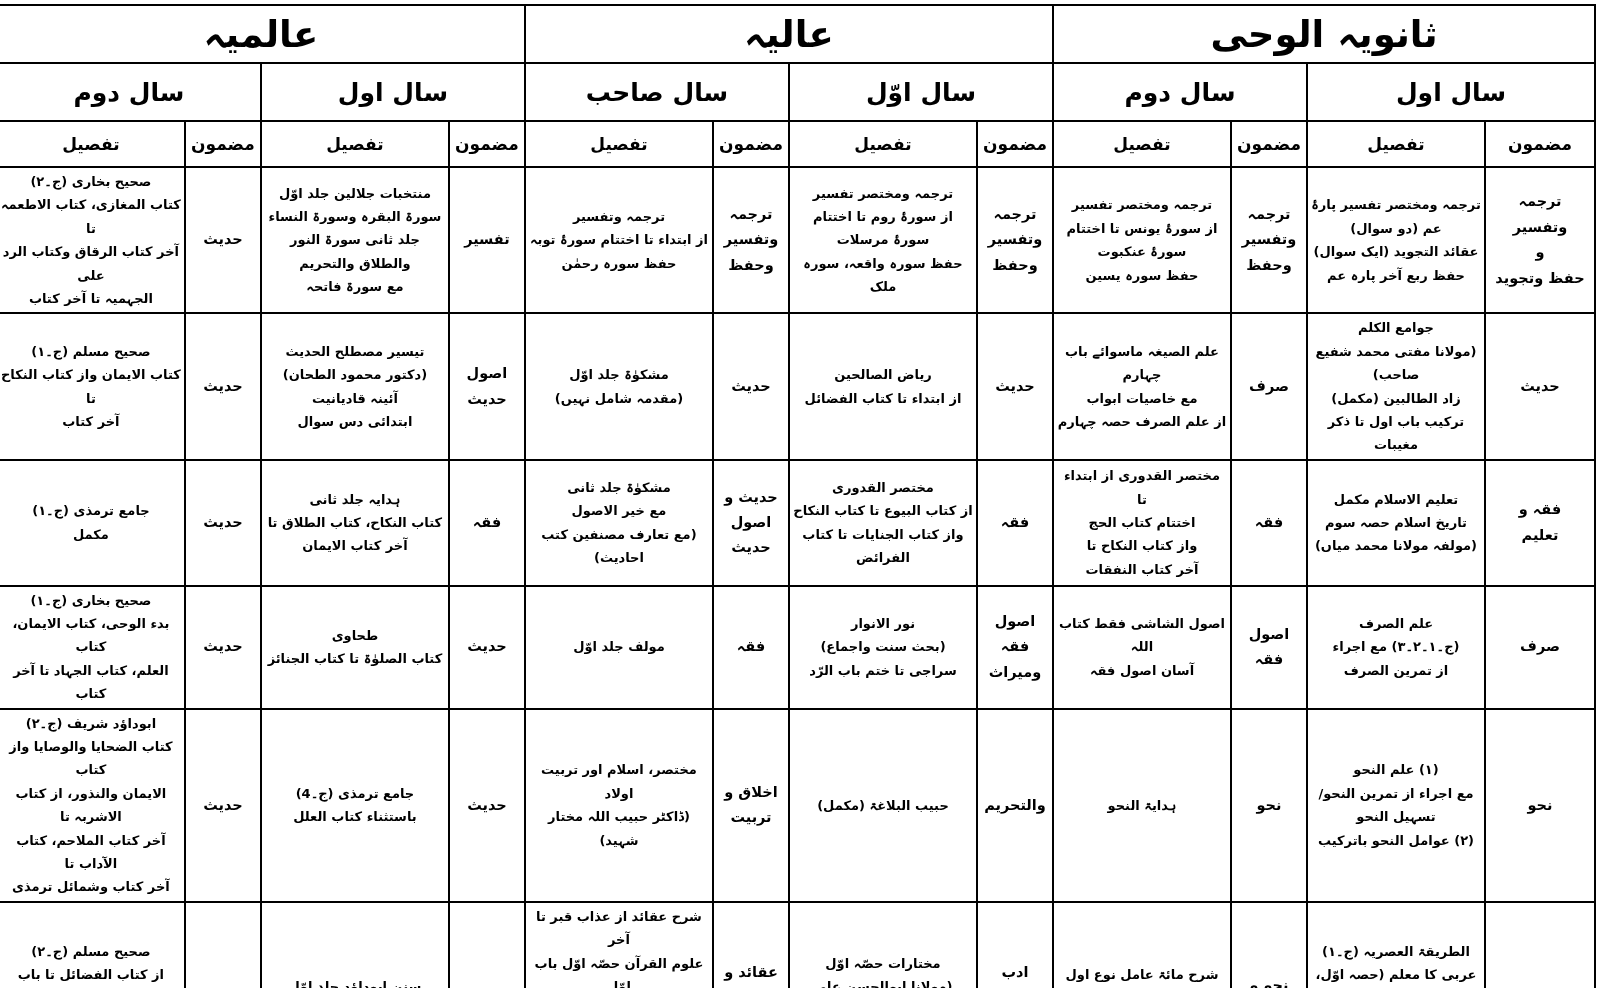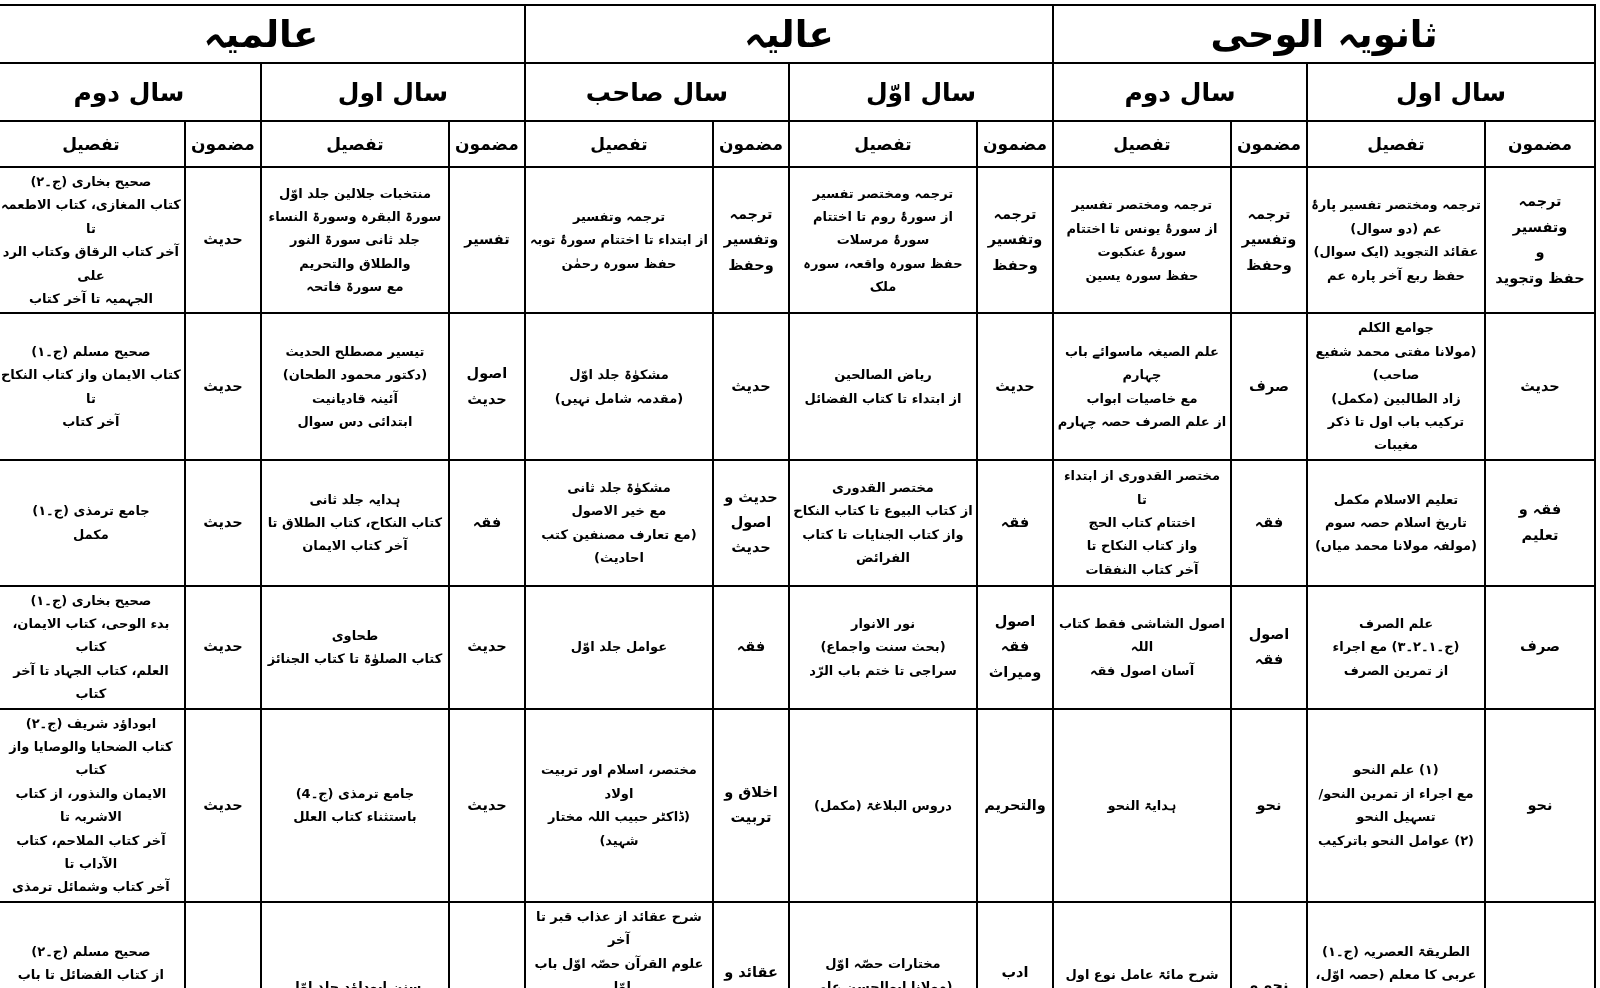--- a/index.html
+++ b/index.html
@@ -172,38 +172,38 @@
 از تمرین الصرف</td>
           <td class="subject">اصول فقہ</td>
           <td class="detail">اصول الشاشی فقط کتاب اللہ
 آسان اصول فقہ</td>
           <td class="subject">اصول فقہ
 ومیراث</td>
           <td class="detail">نور الانوار
 (بحث سنت واجماع)
 سراجی تا ختم باب الرّد</td>
           <td class="subject">فقہ</td>
-          <td class="detail">عوامل جلد اوّل</td>
+          <td class="detail">مولف جلد اوّل</td>
           <td class="subject">حدیث</td>
           <td class="detail">طحاوی
 کتاب الصلوٰۃ تا کتاب الجنائز</td>
           <td class="subject">حدیث</td>
           <td class="detail">صحیح بخاری (ج۔۱)
 بدء الوحی، کتاب الایمان، کتاب
 العلم، کتاب الجہاد تا آخر کتاب</td>
         </tr>
         <tr>
           <td class="subject">نحو</td>
           <td class="detail">(۱) علم النحو
 مع اجراء از تمرین النحو/ تسہیل النحو
 (۲) عوامل النحو باترکیب</td>
           <td class="subject">نحو</td>
           <td class="detail">ہدایۃ النحو</td>
           <td class="subject">والتحریم</td>
-          <td class="detail">دروس البلاغۃ (مکمل)</td>
+          <td class="detail">حبیب البلاغۃ (مکمل)</td>
           <td class="subject">اخلاق و
 تربیت</td>
           <td class="detail">مختصر، اسلام اور تربیت اولاد
 (ڈاکٹر حبیب اللہ مختار شہید)</td>
           <td class="subject">حدیث</td>
           <td class="detail">جامع ترمذی (ج۔4)
 باستثناء کتاب العلل</td>
           <td class="subject">حدیث</td>
           <td class="detail">ابوداؤد شریف (ج۔۲)
 کتاب الضحایا والوصایا واز کتاب

